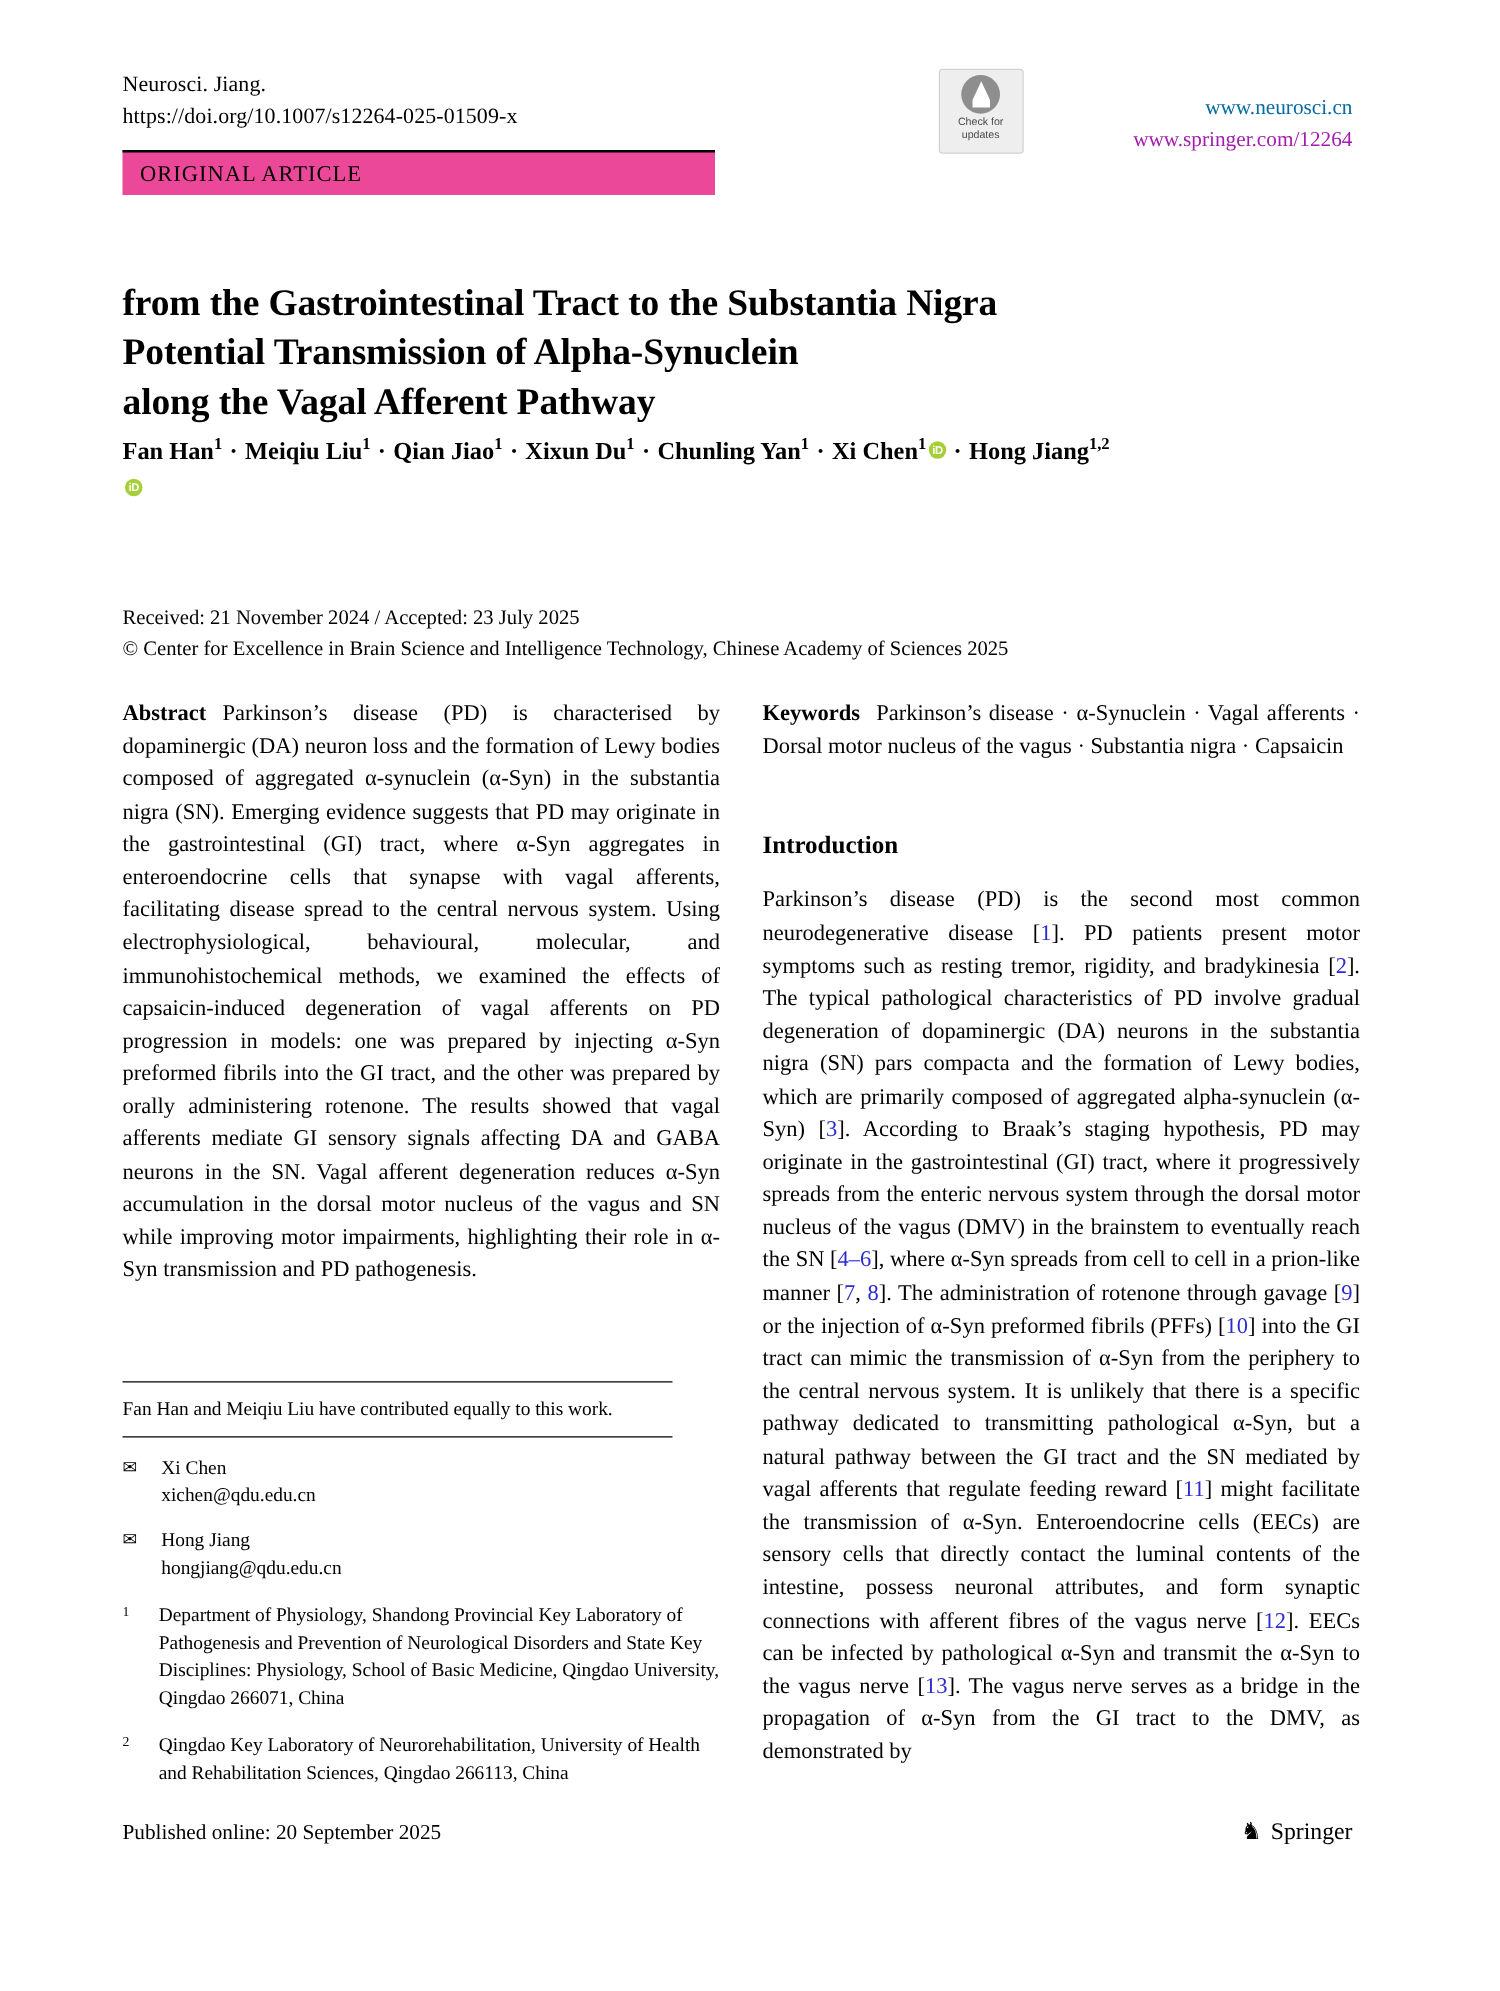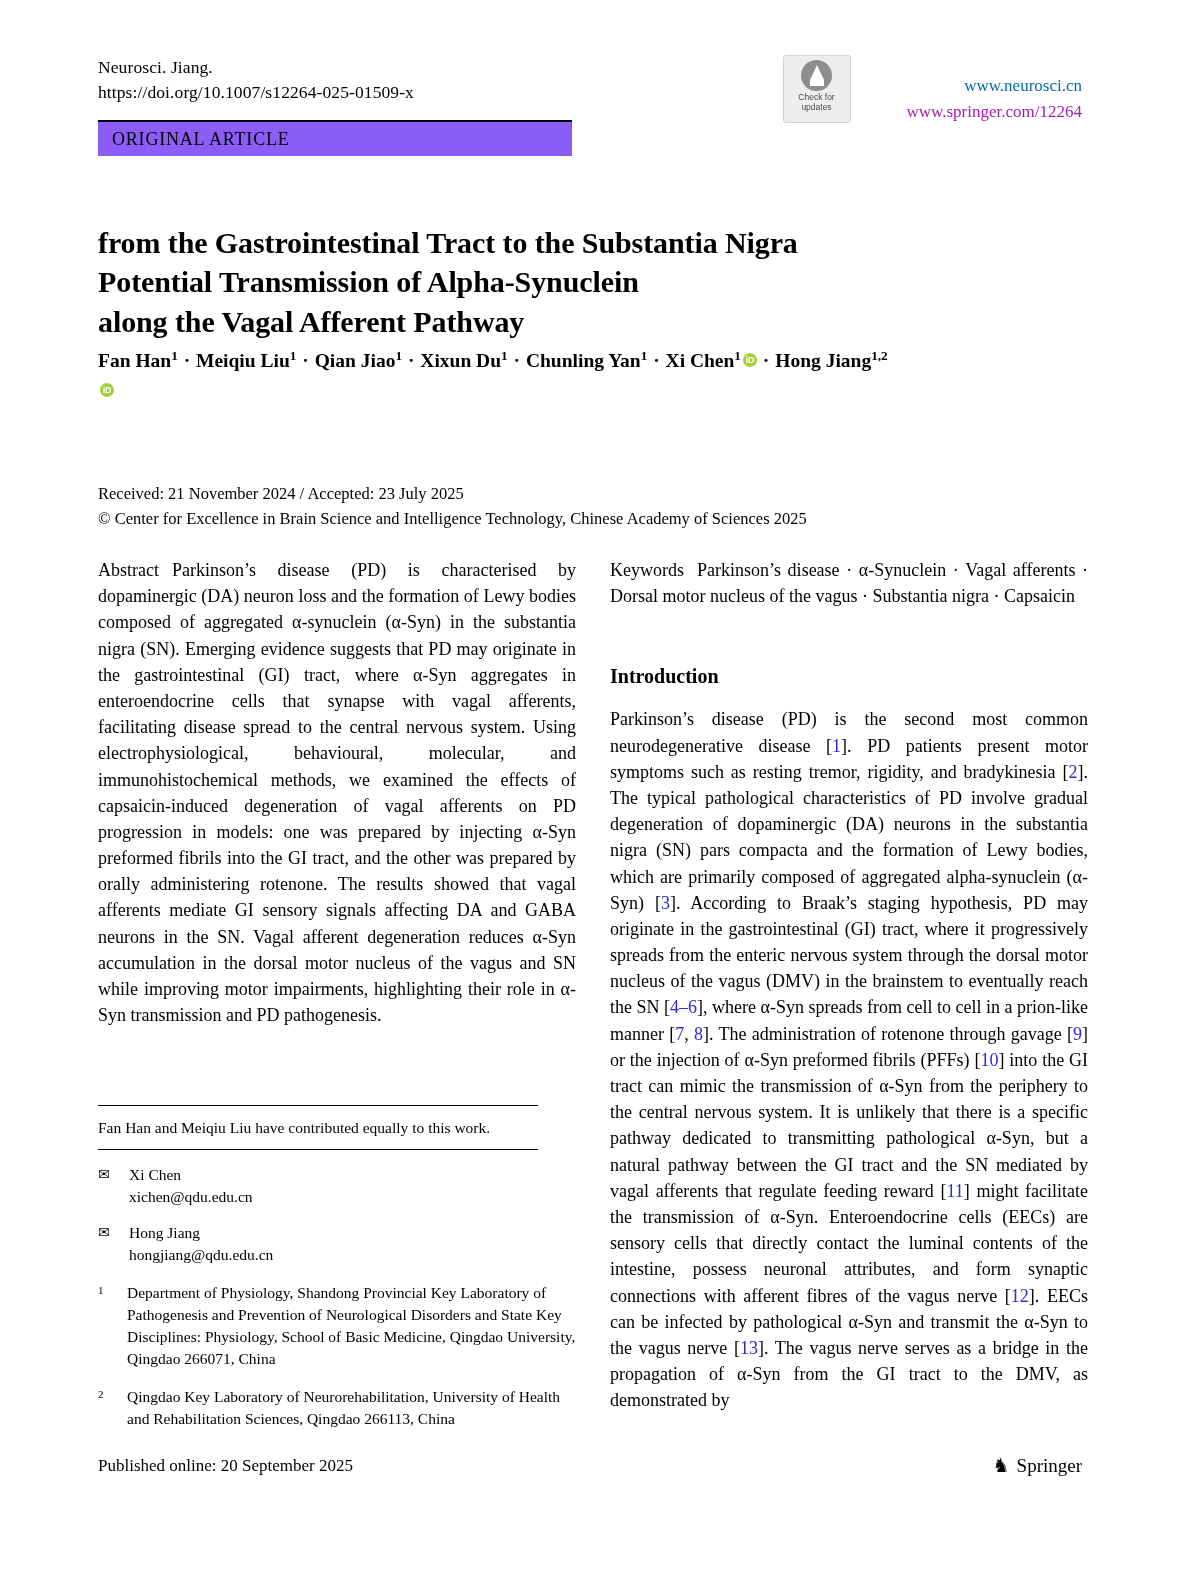--- a/index.html
+++ b/index.html
@@ -37,21 +37,21 @@
     font-size: 17.5px;
     line-height: 1.45;
     letter-spacing: 0.1px;
   }
   .journal-name { display:block; }
   .journal-doi { display:block; }
 
   .header-right {
     display: flex;
     align-items: flex-start;
-    gap: 56px;
+    gap: 88px;
     padding-top: 0px;
   }
   .crossmark {
     width: 68px;
     height: 68px;
     background: #eeeeee;
     border: 1px solid #d2d2d2;
     border-radius: 3px;
     display: flex;
     flex-direction: column;
@@ -107,21 +107,21 @@
   .url-plain { display:block; color:#0369a1; }
   .url-link  { display:block; color:#a21caf; }
 
   
   .banner {
     position: absolute;
     left: 98px;
     top: 120px;
     width: 474px;
     height: 36px;
-    background: #8b5cf6;
+    background: #ec4899;
     border-top: 2px solid #000000;
     display: flex;
     align-items: center;
     box-sizing: border-box;
   }
   .banner-label {
     font-size: 18px;
     letter-spacing: 0.8px;
     padding-left: 14px;
   }
@@ -193,21 +193,21 @@
     width: 478px;
   }
   .abstract, .keywords {
     font-size: 18px;
     line-height: 1.455;
     text-align: justify;
     text-justify: inter-word;
     hyphens: none;
     margin: 0;
   }
-  .abstract b, .keywords b { font-weight: normal; margin-top: 16px; }
+  .abstract b, .keywords b { font-weight: bold; margin-top: 16px; }
   .lead-gap { display:inline-block; width: 13px; }
 
   .section-heading {
     font-size: 20px;
     font-weight: bold;
     margin: 0 0 18px 0;
   }
   .keywords { margin-bottom: 56px; }
   .body-par {
     font-size: 18px;

